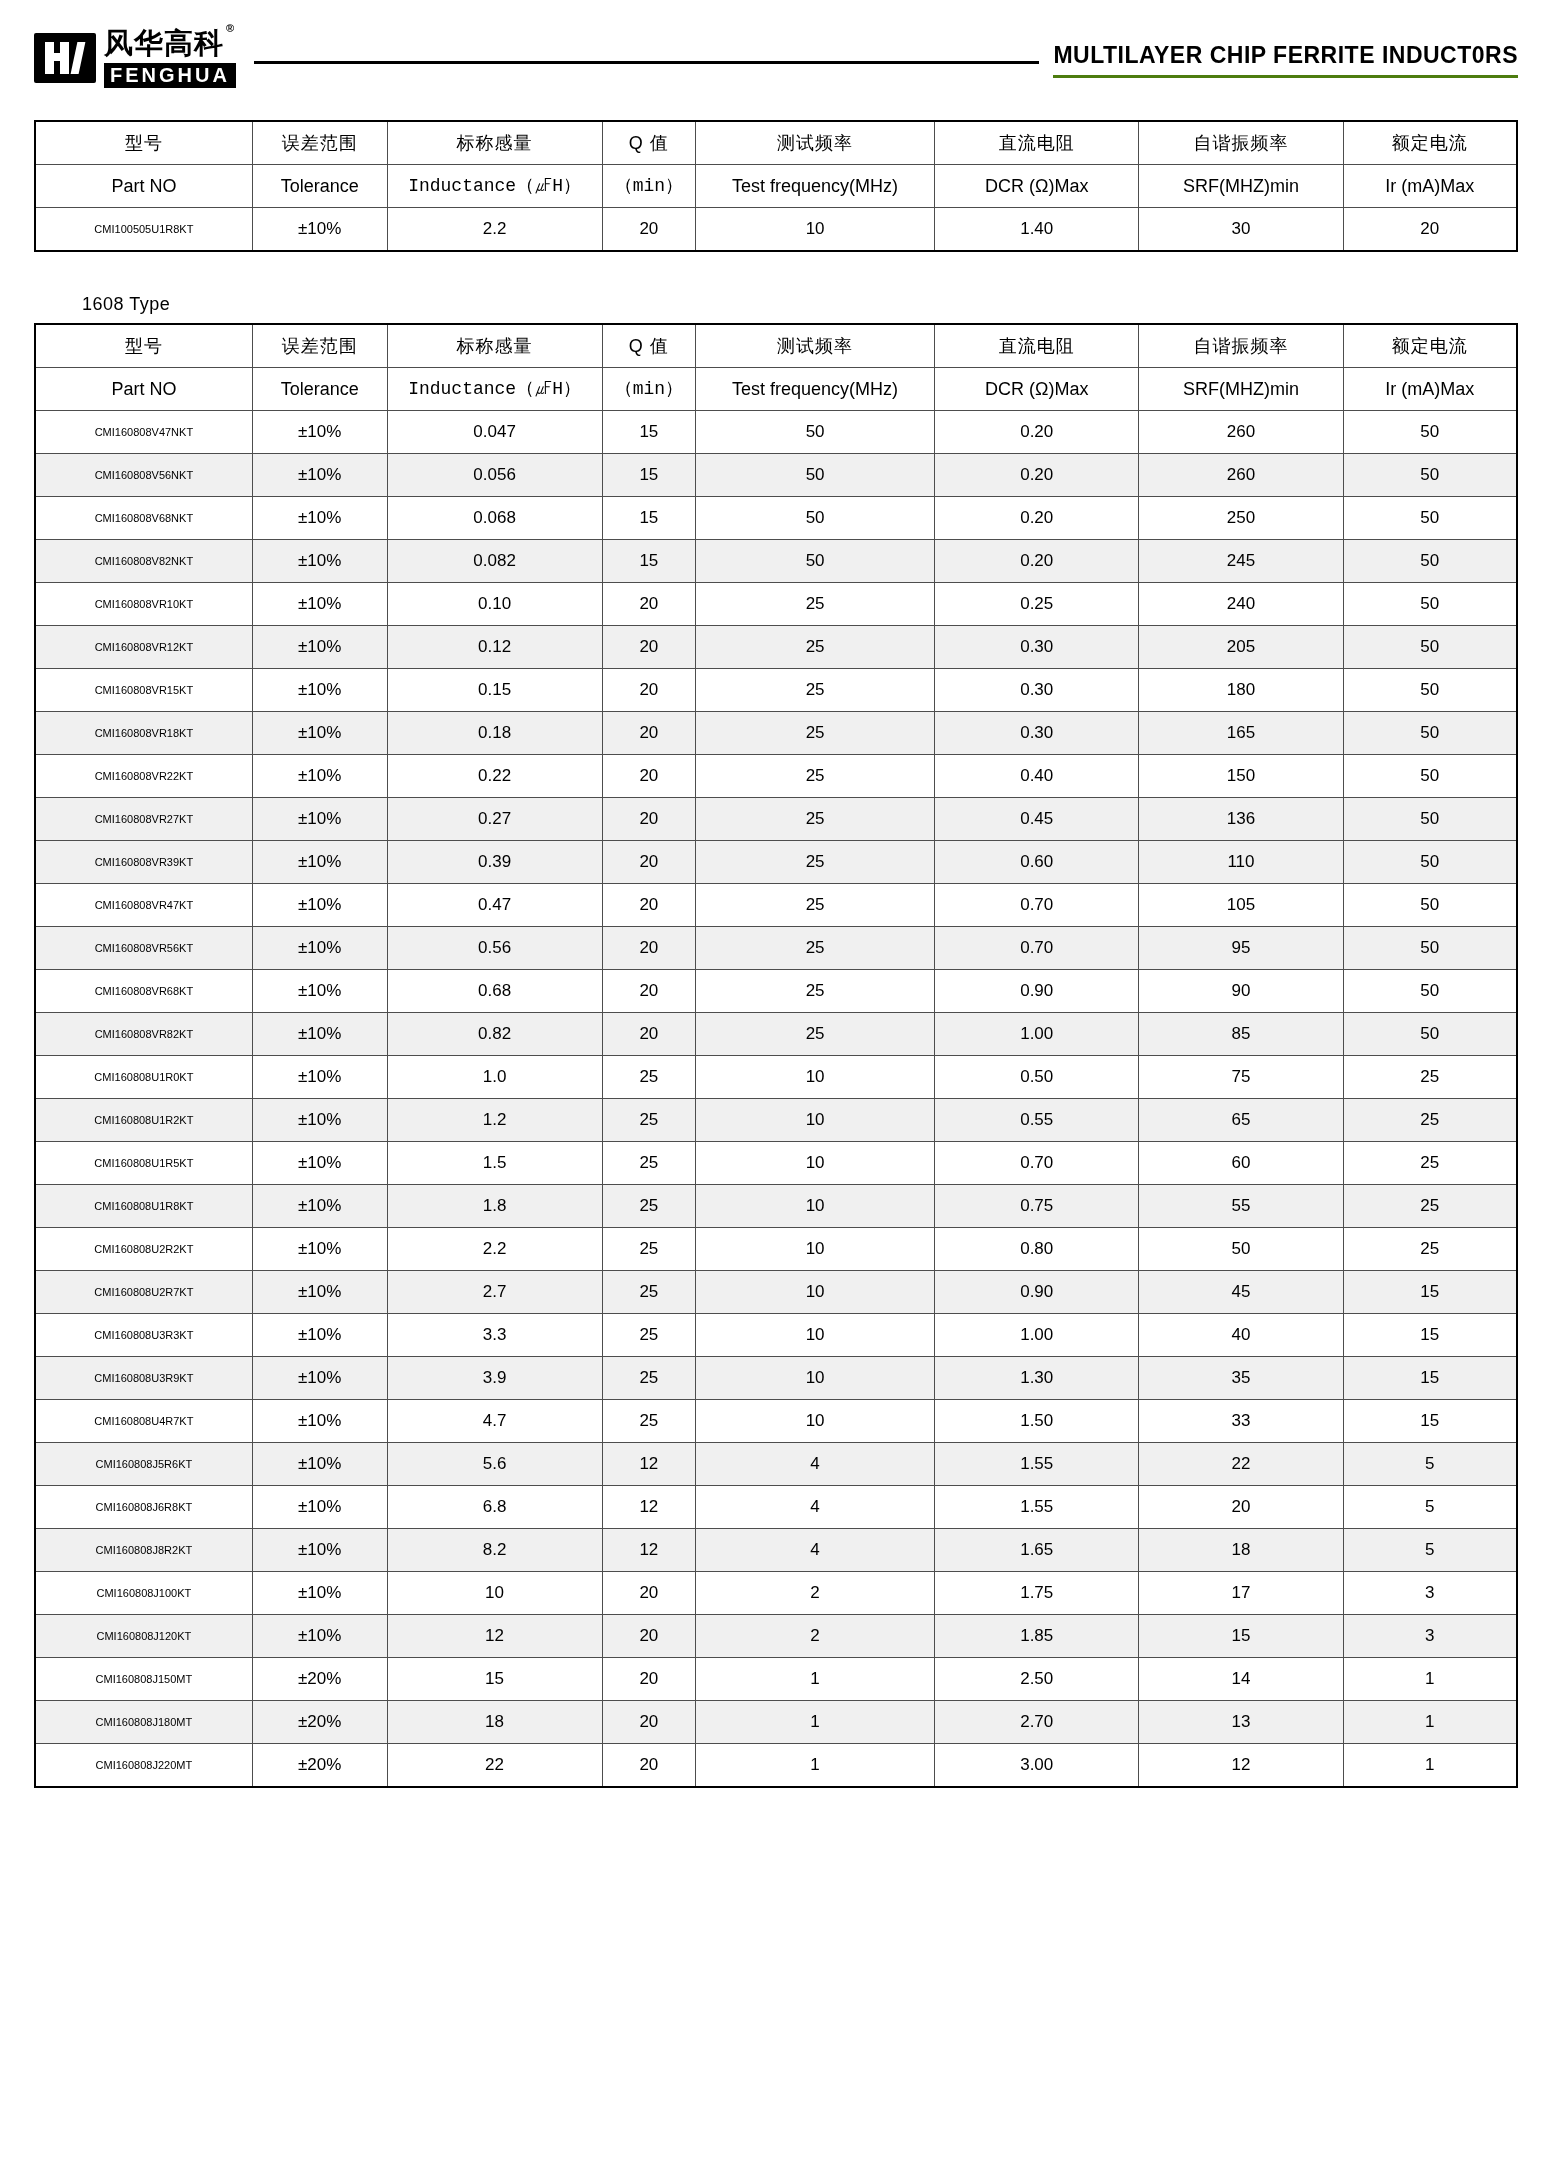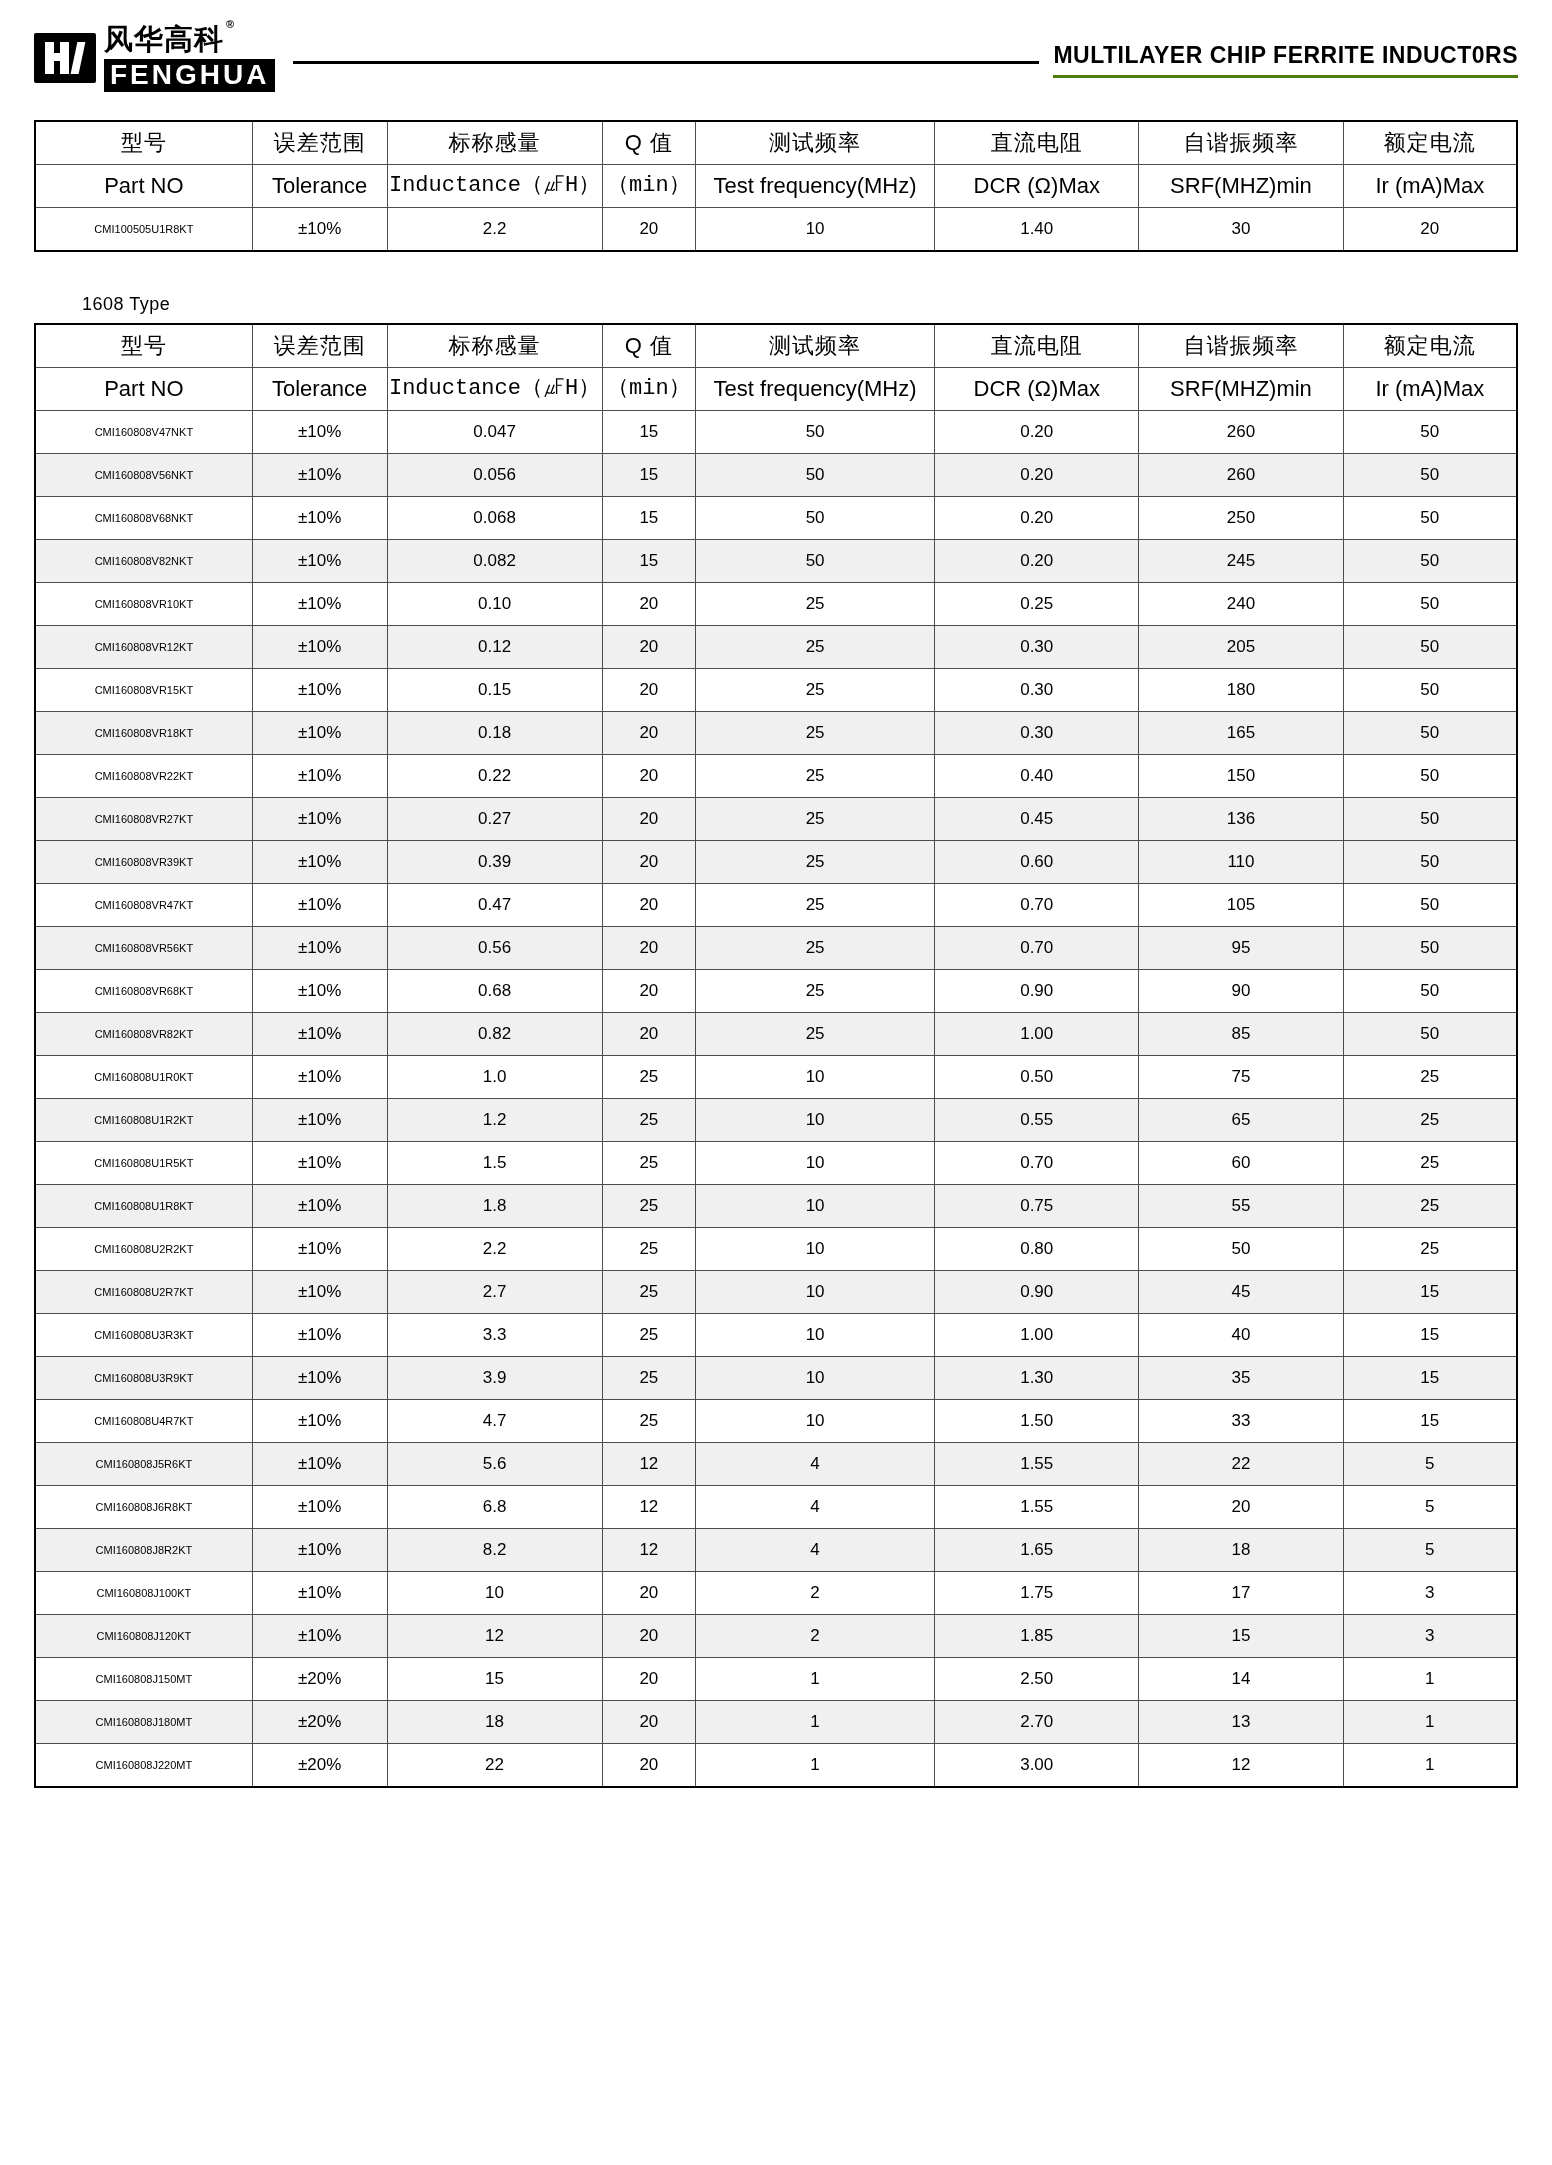--- a/index.html
+++ b/index.html
@@ -92,21 +92,21 @@
     font-size: 11px;
     vertical-align: super;
     position: relative;
     top: -10px;
     left: 2px;
   }
   .logo-en {
     margin-top: 5px;
     background: #000;
     color: #fff;
-    font-size: 28px;
+    font-size: 20px;
     font-weight: bold;
     letter-spacing: 3px;
     padding: 2px 6px 3px 6px;
     text-align: center;
     white-space: nowrap;
   }
   .header-rule {
     flex: 1 1 auto;
     height: 0;
     border-top: 3px solid #000;
@@ -138,21 +138,21 @@
     vertical-align: middle;
     font-size: 17px;
     font-weight: normal;
     padding: 0;
     height: 42px;
     color: #000;
     background: #ffffff;
   }
   .tbl thead td {
     height: 42px;
-    font-size: 22px;
+    font-size: 18px;
     line-height: 1.25;
   }
   .hd-cn { font-size: 18px; letter-spacing: 1px; }
   .hd-en { font-size: 17px; }
   .mono { font-family: "Liberation Mono", monospace; font-size: 16px; letter-spacing: 0px; }
   .tbl tbody td:nth-child(1) { font-size: 11px; }
   .alt td { background: #f0f0f0; }
 
   
   col.c1 { width: 200px; }

